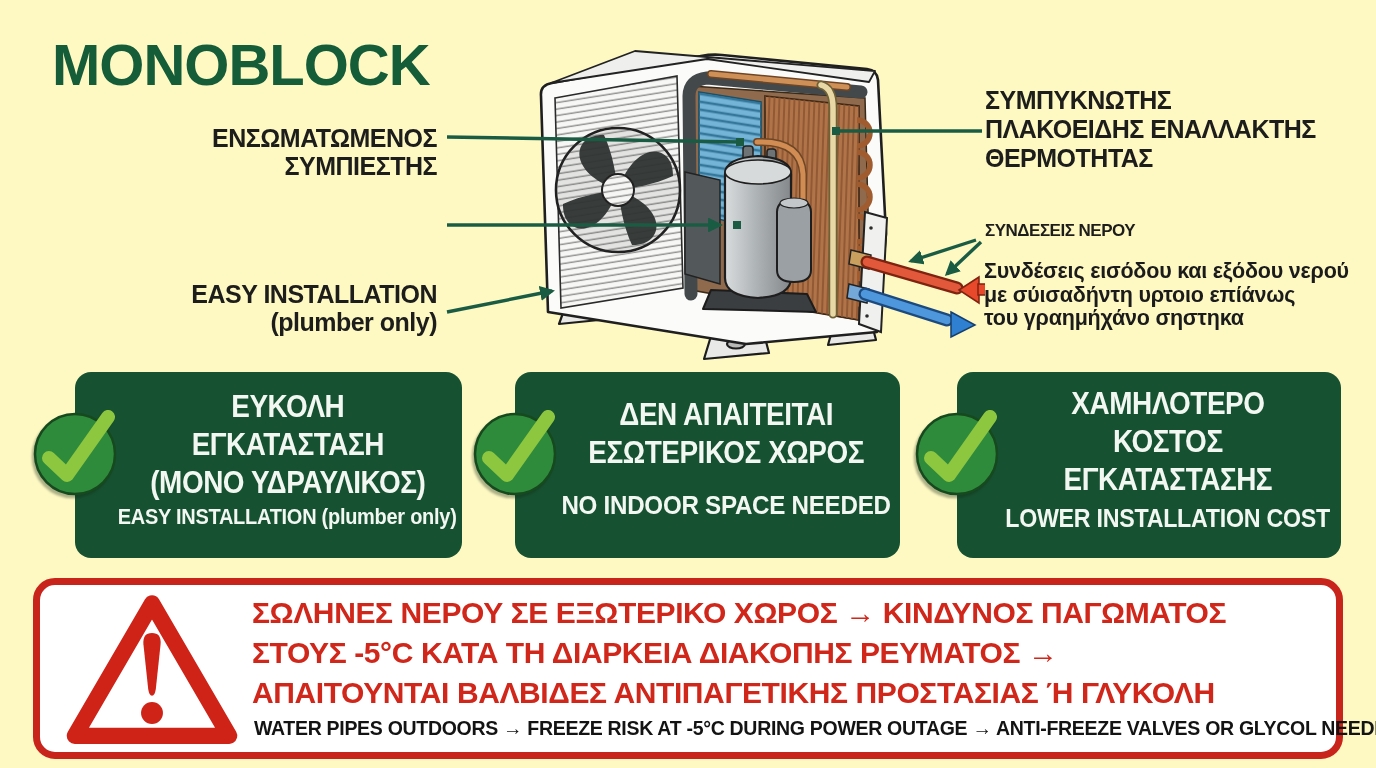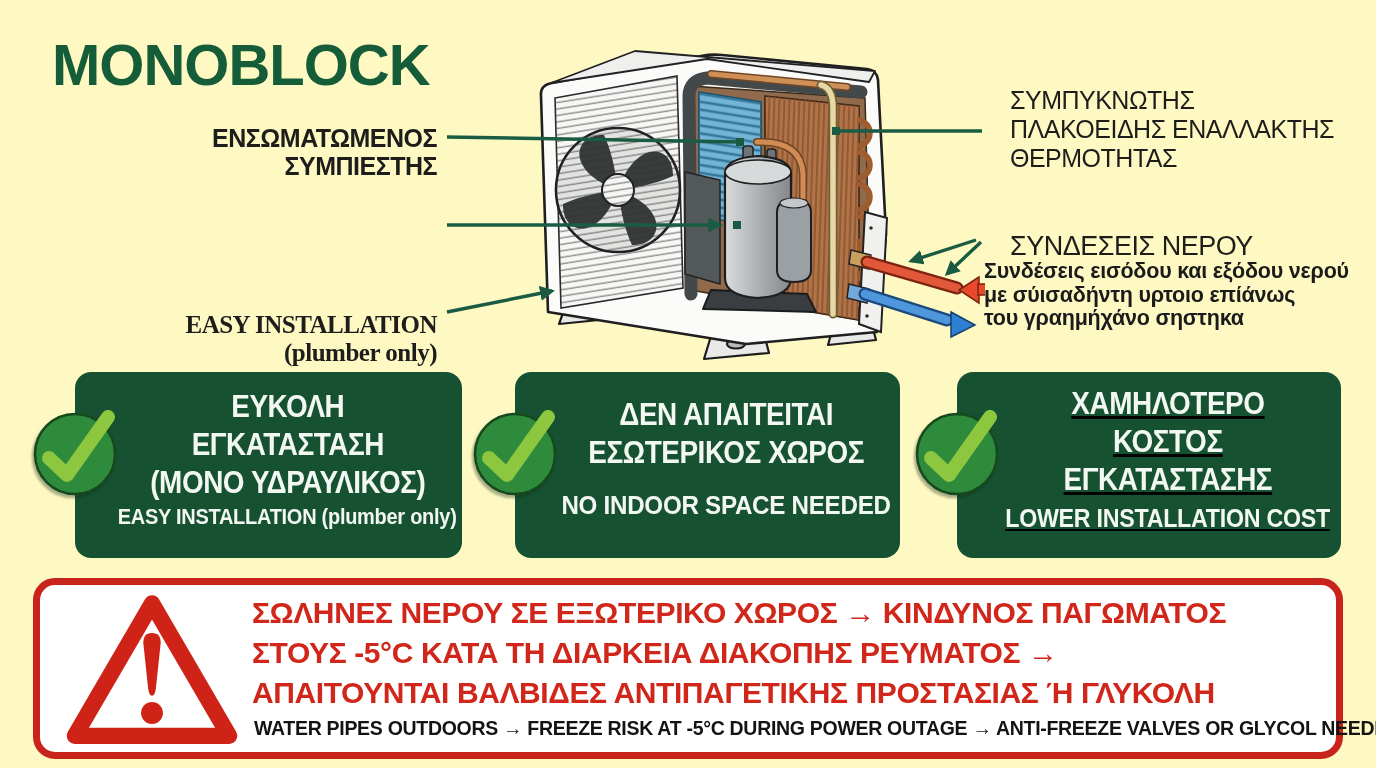--- a/index.html
+++ b/index.html
@@ -16,28 +16,28 @@
   }
   .page-subtitle{
     left:55px;top:107px;font-size:31px;font-weight:700;letter-spacing:1.5px;
     color:#2e7d4f;white-space:nowrap;
   }
   .calloutL{
     width:260px;text-align:right;font-weight:700;font-size:25px;line-height:28px;
     color:#1d1d1b;letter-spacing:-0.5px;margin-top:12px;
   }
   .calloutR{
-    text-align:left;font-weight:400;font-size:25px;line-height:29px;
-    color:#1d1d1b;letter-spacing:-0.5px;margin-left:25px;
+    text-align:left;font-weight:700;font-size:25px;line-height:29px;
+    color:#1d1d1b;letter-spacing:-0.5px;
   }
   .lbl-compressor{left:177px;top:112px;}
   .lbl-evap{left:177px;top:204px;}
-  .lbl-easy{left:177px;top:299px;font-family:Liberation Serif, serif;}
+  .lbl-easy{left:177px;top:268px;}
   .lbl-condenser{left:985px;top:86px;}
-  .lbl-water-title{left:985px;top:232px;font-size:27px;}
+  .lbl-water-title{left:985px;top:216px;font-size:17px;}
   .lbl-water-desc{
     left:984px;top:260px;font-weight:700;font-size:21.5px;line-height:23.5px;
     color:#1b1b1b;letter-spacing:-0.2px;
   }
   .unit-svg{left:515px;top:22px;width:470px;height:345px;}
   .overlay-svg{left:0;top:0;width:1376px;height:768px;pointer-events:none;z-index:6;}
 
   .benefit{
     top:372px;height:186px;background:#165232;border-radius:16px;
     box-sizing:border-box;display:flex;flex-direction:column;align-items:center;
@@ -48,21 +48,21 @@
   .benefit-title{
     color:#f3f7f2;font-weight:700;font-size:31px;line-height:38px;text-align:center;
     letter-spacing:-0.5px;transform:scaleX(.9);transform-origin:50% 50%;
   }
   .benefit-sub{
     color:#f3f7f2;font-weight:700;text-align:center;letter-spacing:-0.3px;
     transform:scaleX(.93);transform-origin:50% 50%;white-space:nowrap;
   }
   .b1{left:75px;width:387px;}
   .b2{left:515px;width:385px;}
-  .b3{left:957px;width:384px;text-decoration:underline;}
+  .b3{left:957px;width:384px;}
   .b1 .benefit-sub{font-size:21.5px;margin-top:3px;}
   .b2 .benefit-sub{font-size:26px;margin-top:18px;}
   .b3 .benefit-sub{font-size:25px;margin-top:5px;}
 
   .warning{
     left:33px;top:578px;width:1310px;height:181px;box-sizing:border-box;
     background:#ffffff;border:7px solid #c8241b;border-radius:22px;z-index:2;
   }
   .warning .tri{position:absolute;left:14px;top:5px;width:196px;height:162px;}
   .warning-text-gr{

